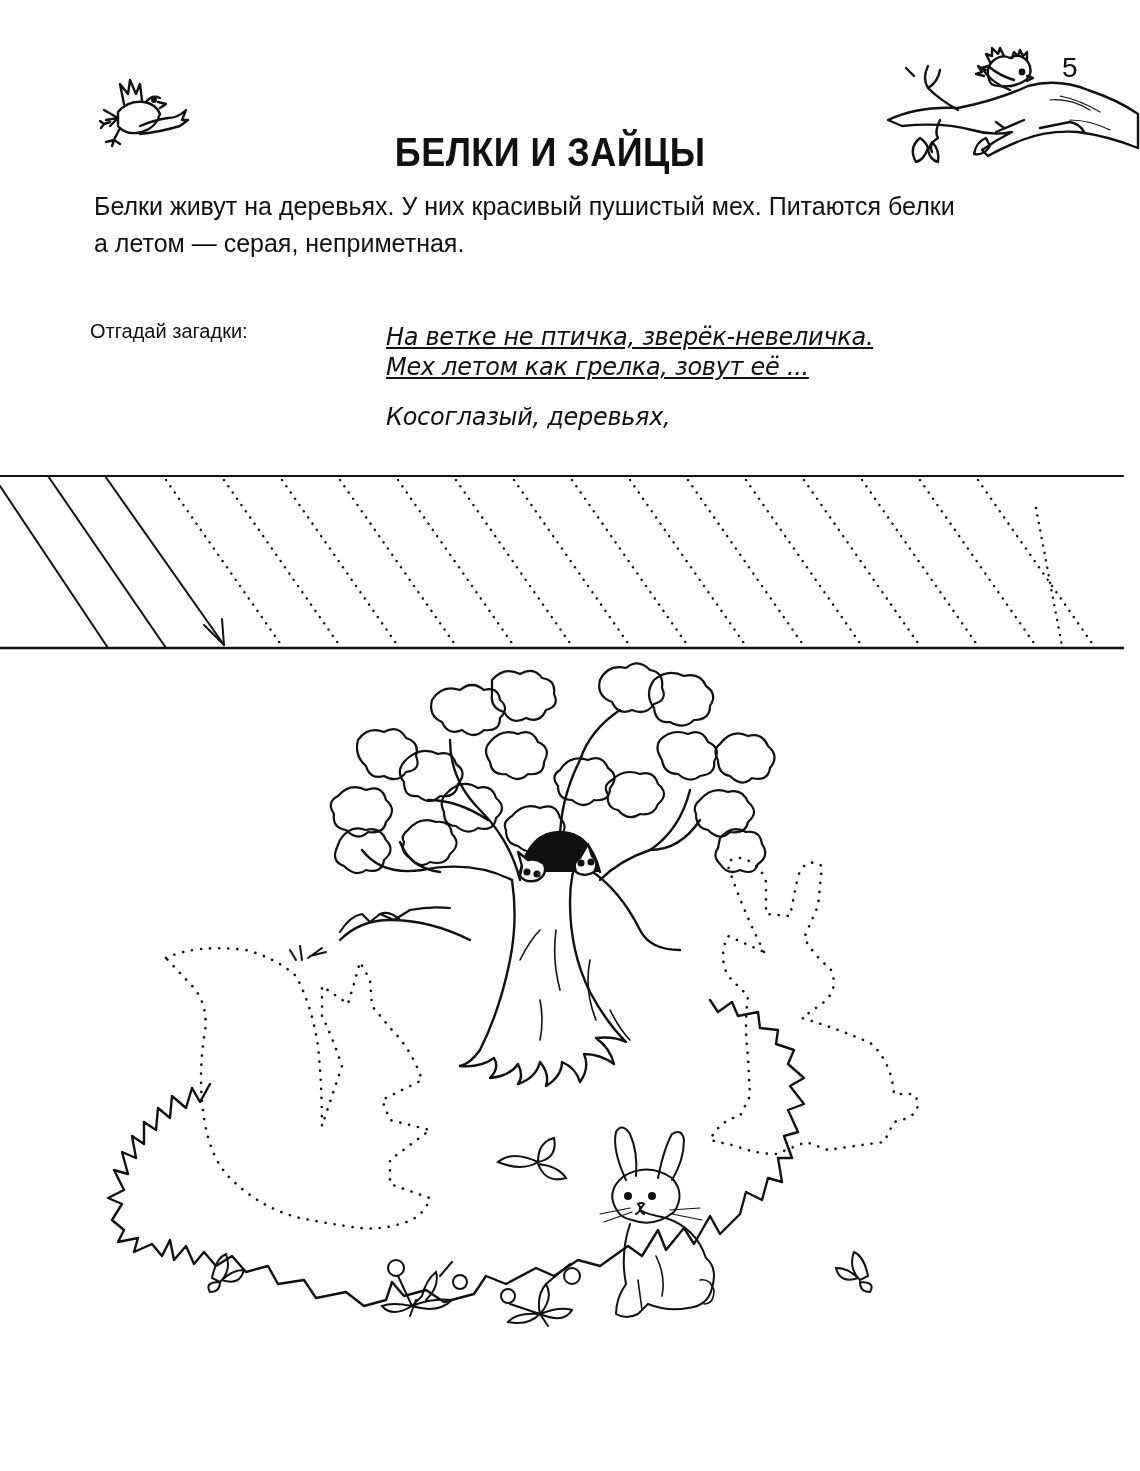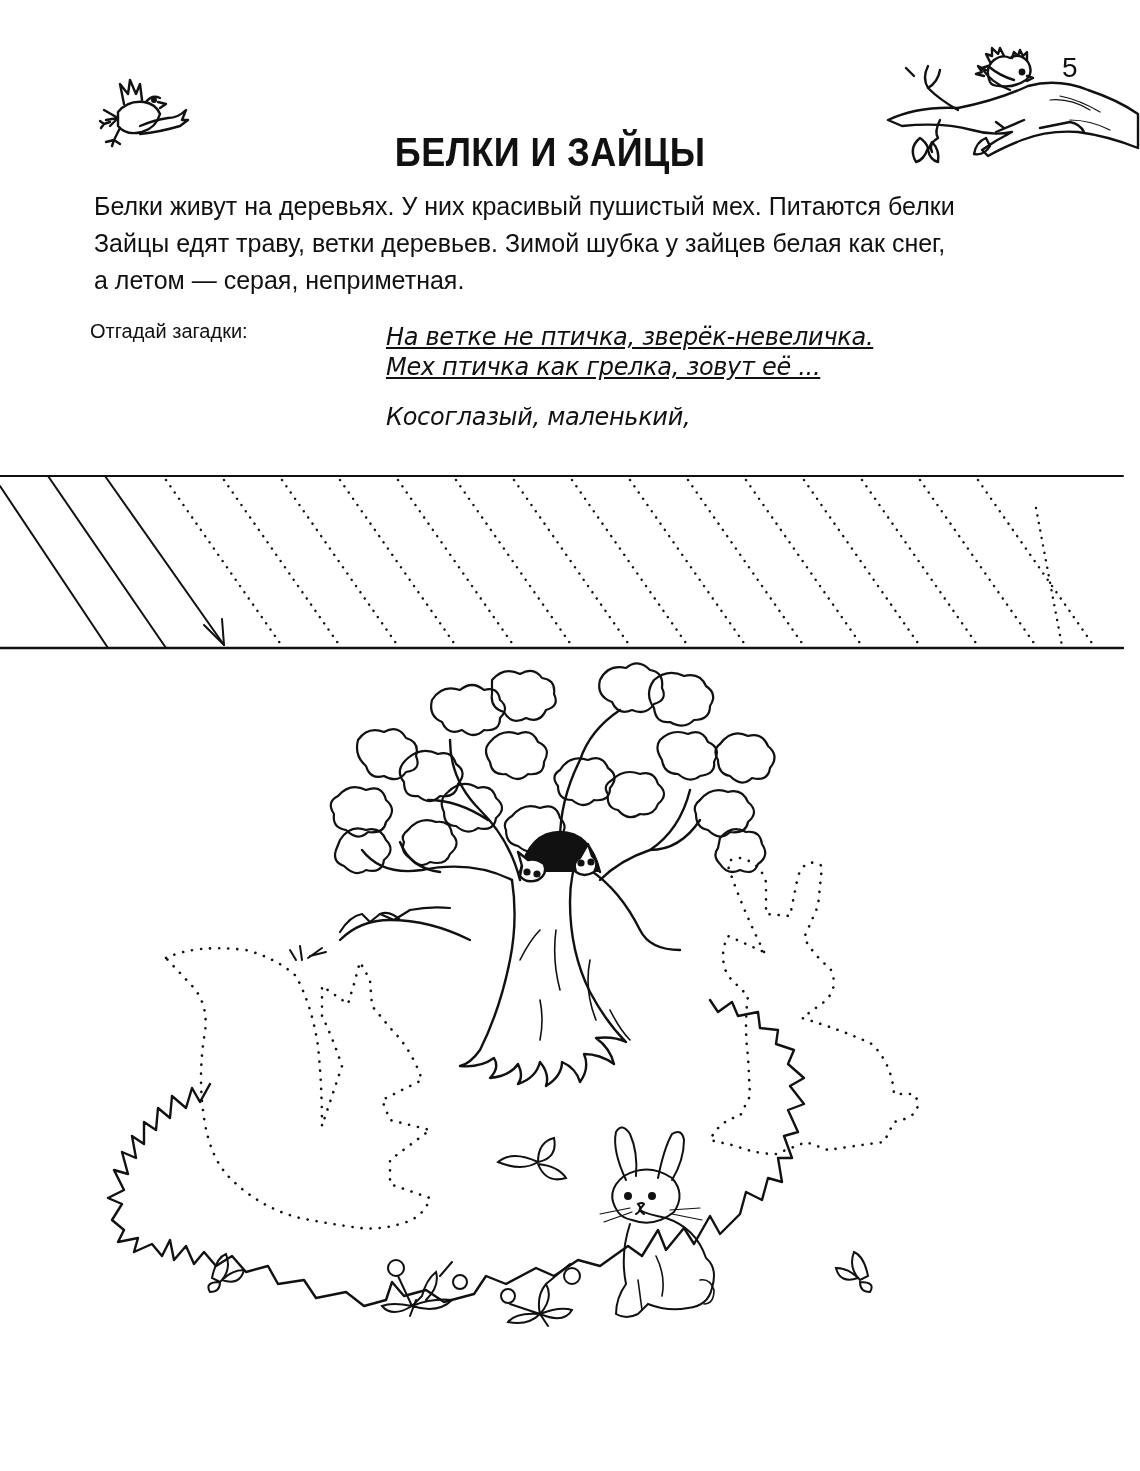--- a/index.html
+++ b/index.html
@@ -20,31 +20,30 @@
 </style>
 </head>
 <body>
 
 <div class="abs page-number">5</div>
 
 <div class="abs title">БЕЛКИ И ЗАЙЦЫ</div>
 
 <div class="abs intro">
   <p>Белки живут на деревьях. У них красивый пушистый мех. Питаются белки</p>
-  <p>Зайцы едят траву, ветки деревьев. Зимой шубка у зайцев белая как снег,</p>
   <p>а летом — серая, неприметная.</p>
 </div>
 
 <div class="abs riddle-label">Отгадай загадки:</div>
 <div class="abs riddle riddle-1">
   <p>На ветке не птичка, зверёк-невеличка.</p>
-  <p>Мех птичка как грелка, зовут её ...</p>
+  <p>Мех летом как грелка, зовут её ...</p>
 </div>
 <div class="abs riddle riddle-2">
-  <p>Косоглазый, маленький,</p>
+  <p>Косоглазый, деревьях,</p>
 </div>
 
 <svg width="1140" height="1471" viewBox="0 0 1140 1471">
   <g fill="none" stroke="#111" stroke-width="2.4" stroke-linecap="round" stroke-linejoin="round">
 
     <g>
       <path d="M118 112 q10 -12 26 -10 q12 2 16 12 q-4 14 -18 18 q-16 4 -24 -6 z"></path>
       <path d="M124 104 l-4 -20 l8 10 l2 -14 l6 14 l4 -10 l2 16"></path>
       <path d="M146 102 q6 -8 14 -4"></path>
       <path d="M158 102 l8 2 l-6 4"></path>

